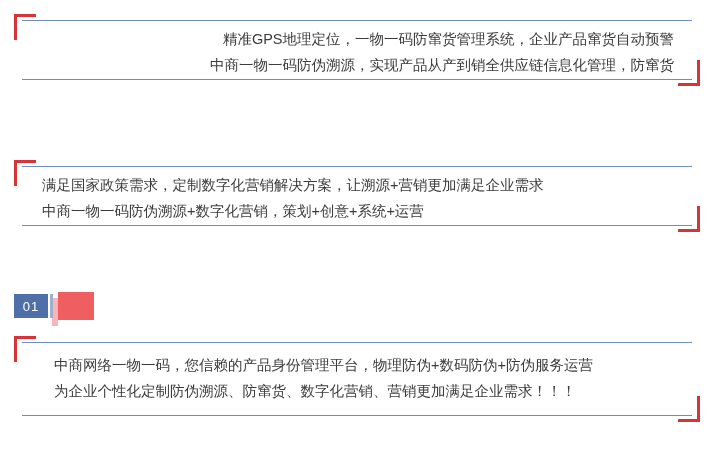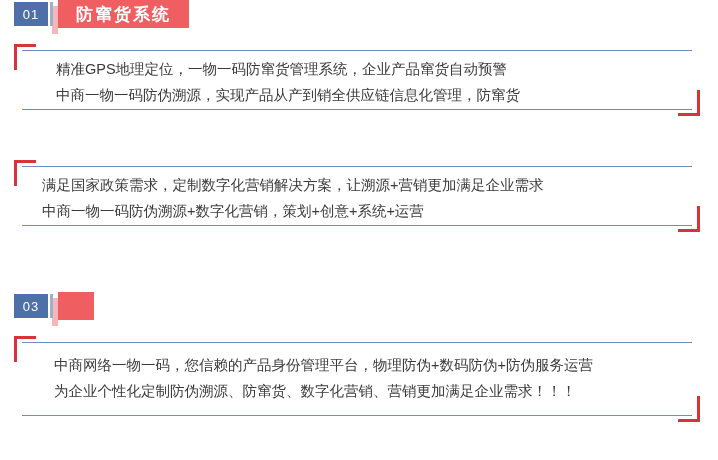--- a/index.html
+++ b/index.html
@@ -126,39 +126,32 @@
     color: #3b3b3b;
     font-size: 14.5px;
     line-height: 26px;
     font-family: "Liberation Sans", sans-serif;
   }
   .lines div {
     white-space: nowrap;
   }
 
   
-  .sec1 .lines { left: 42px; }
+  .sec1 .lines { left: 42px; text-align: right; }
   .sec2 .lines { left: 28px; }
   .sec3 .lines { left: 40px; }
   .sec3 .body-wrap { height: 86px; }
   .sec3 .lines { top: 16px; }
 </style>
 </head>
 <body>
 
 <div class="page">
 
   <div class="section sec1">
-    <div class="head">
-      <div class="num-box">01</div>
-      <div class="title-box">
-        <span class="tshadow"></span>
-        <span>防窜货系统</span>
-      </div>
-    </div>
     <div class="body-wrap">
       <div class="corner tl"></div>
       <div class="corner br"></div>
       <div class="body-box"></div>
       <div class="lines">
         <div>精准GPS地理定位，一物一码防窜货管理系统，企业产品窜货自动预警</div>
         <div>中商一物一码防伪溯源，实现产品从产到销全供应链信息化管理，防窜货</div>
       </div>
     </div>
   </div>
@@ -170,21 +163,21 @@
       <div class="body-box"></div>
       <div class="lines">
         <div>满足国家政策需求，定制数字化营销解决方案，让溯源+营销更加满足企业需求</div>
         <div>中商一物一码防伪溯源+数字化营销，策划+创意+系统+运营</div>
       </div>
     </div>
   </div>
 
   <div class="section sec3">
     <div class="head">
-      <div class="num-box">03</div>
+      <div class="num-box">01</div>
       <div class="title-box">
         <span class="tshadow"></span>
       </div>
     </div>
     <div class="body-wrap">
       <div class="corner tl"></div>
       <div class="corner br"></div>
       <div class="body-box"></div>
       <div class="lines">
         <div>中商网络一物一码，您信赖的产品身份管理平台，物理防伪+数码防伪+防伪服务运营</div>

